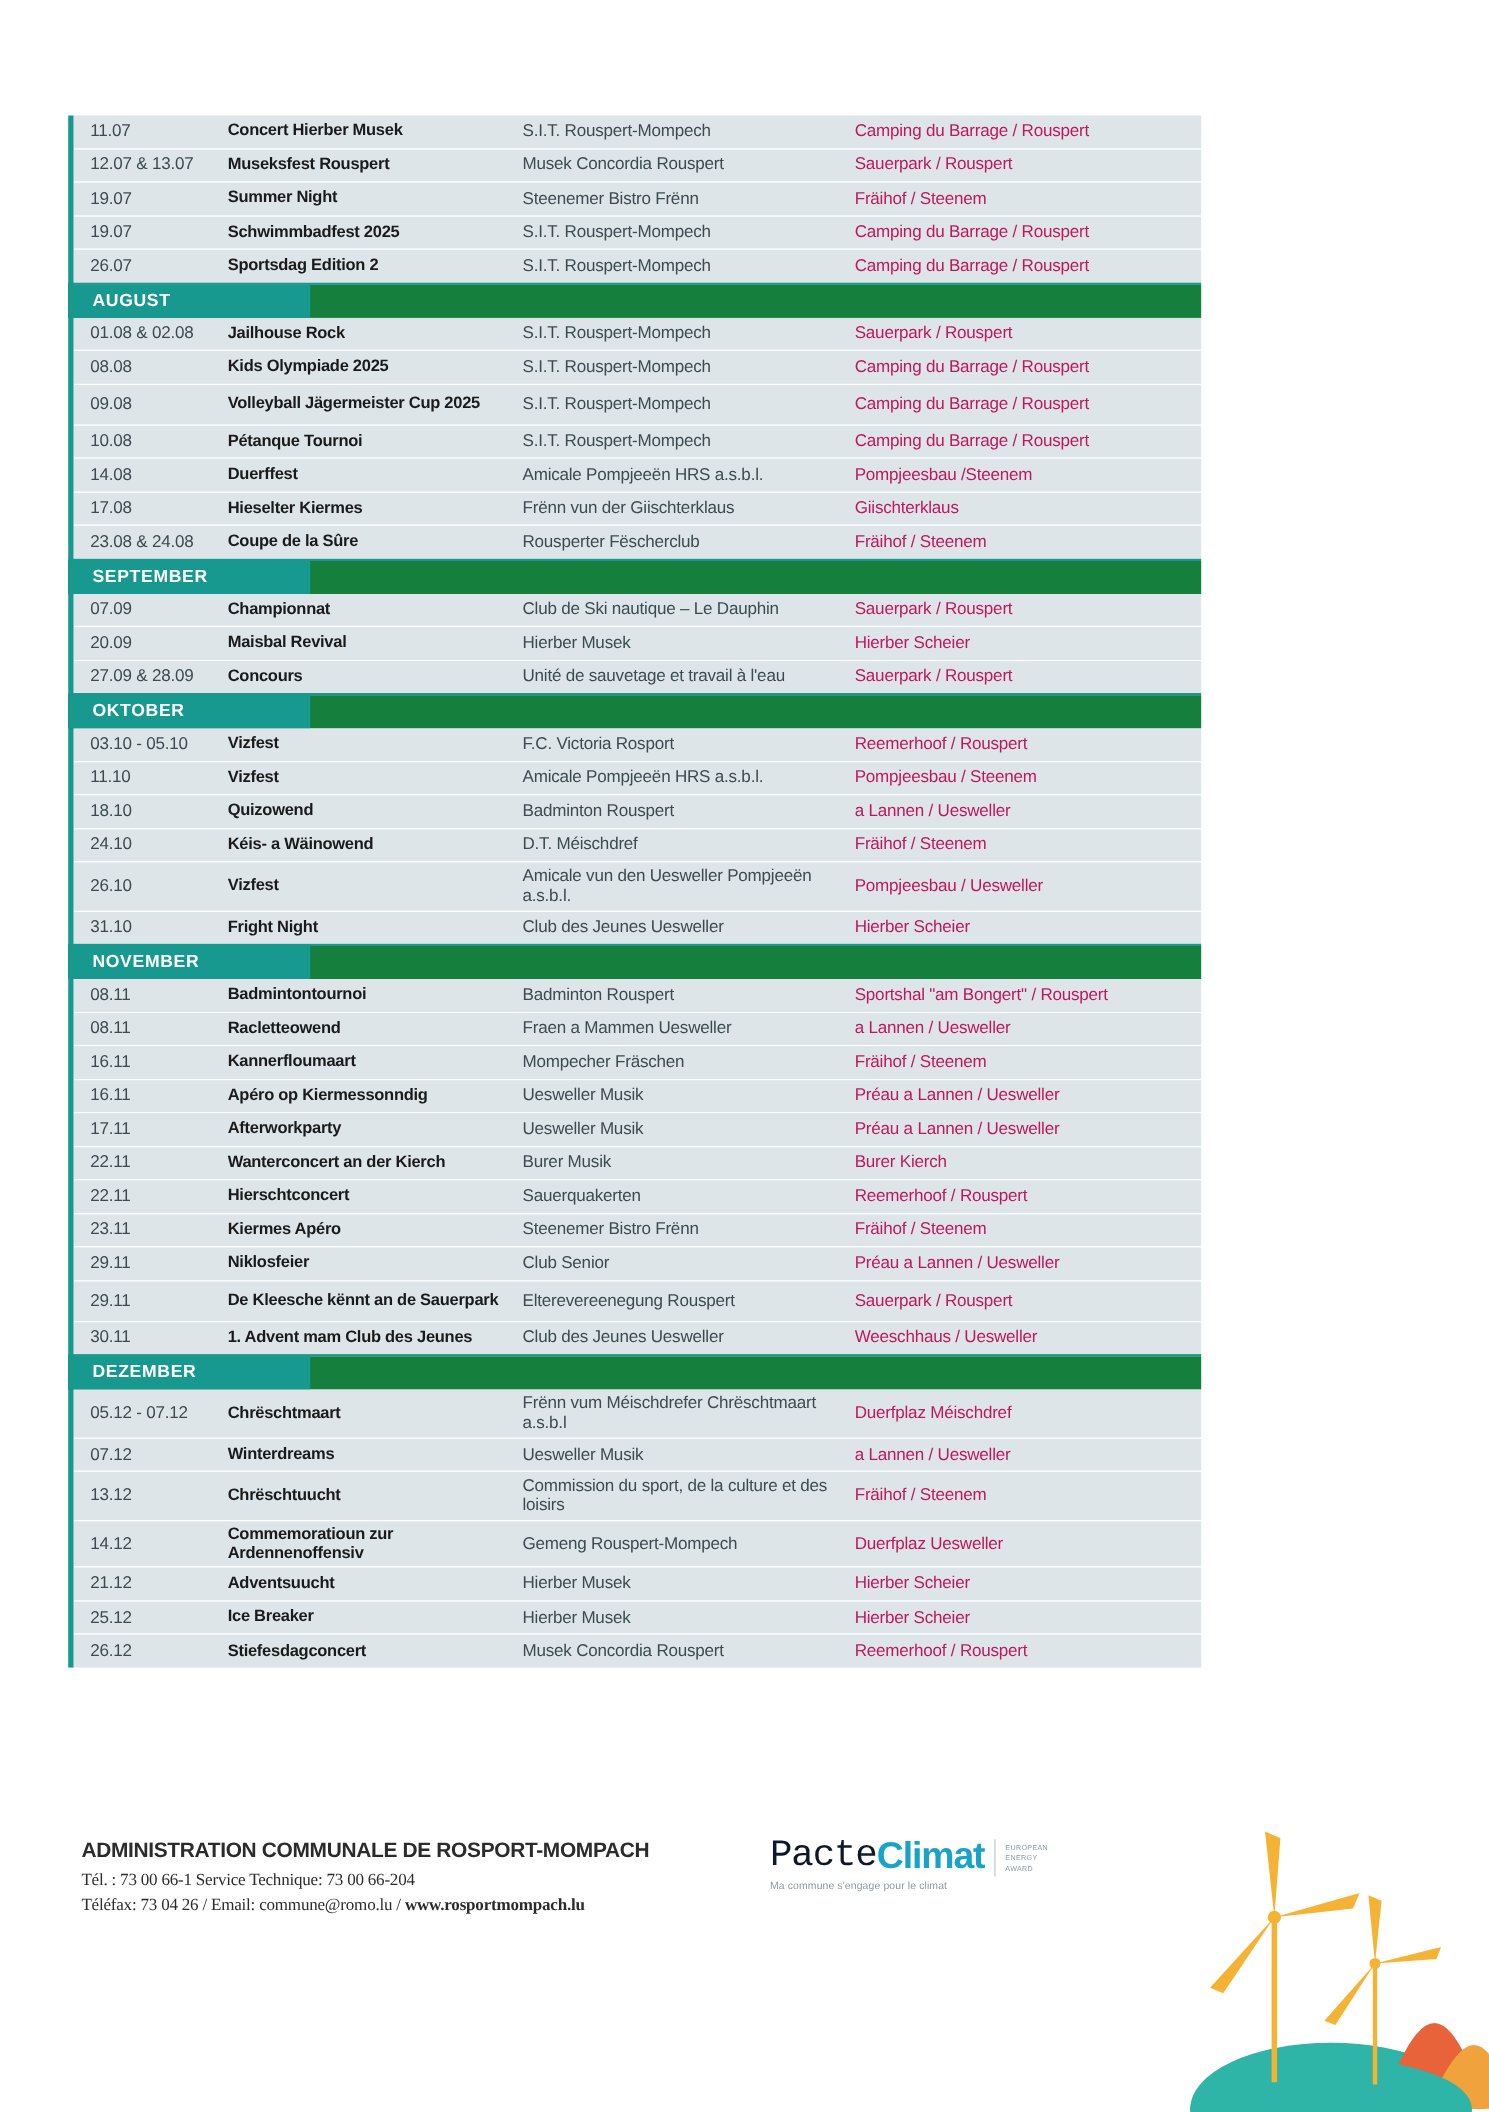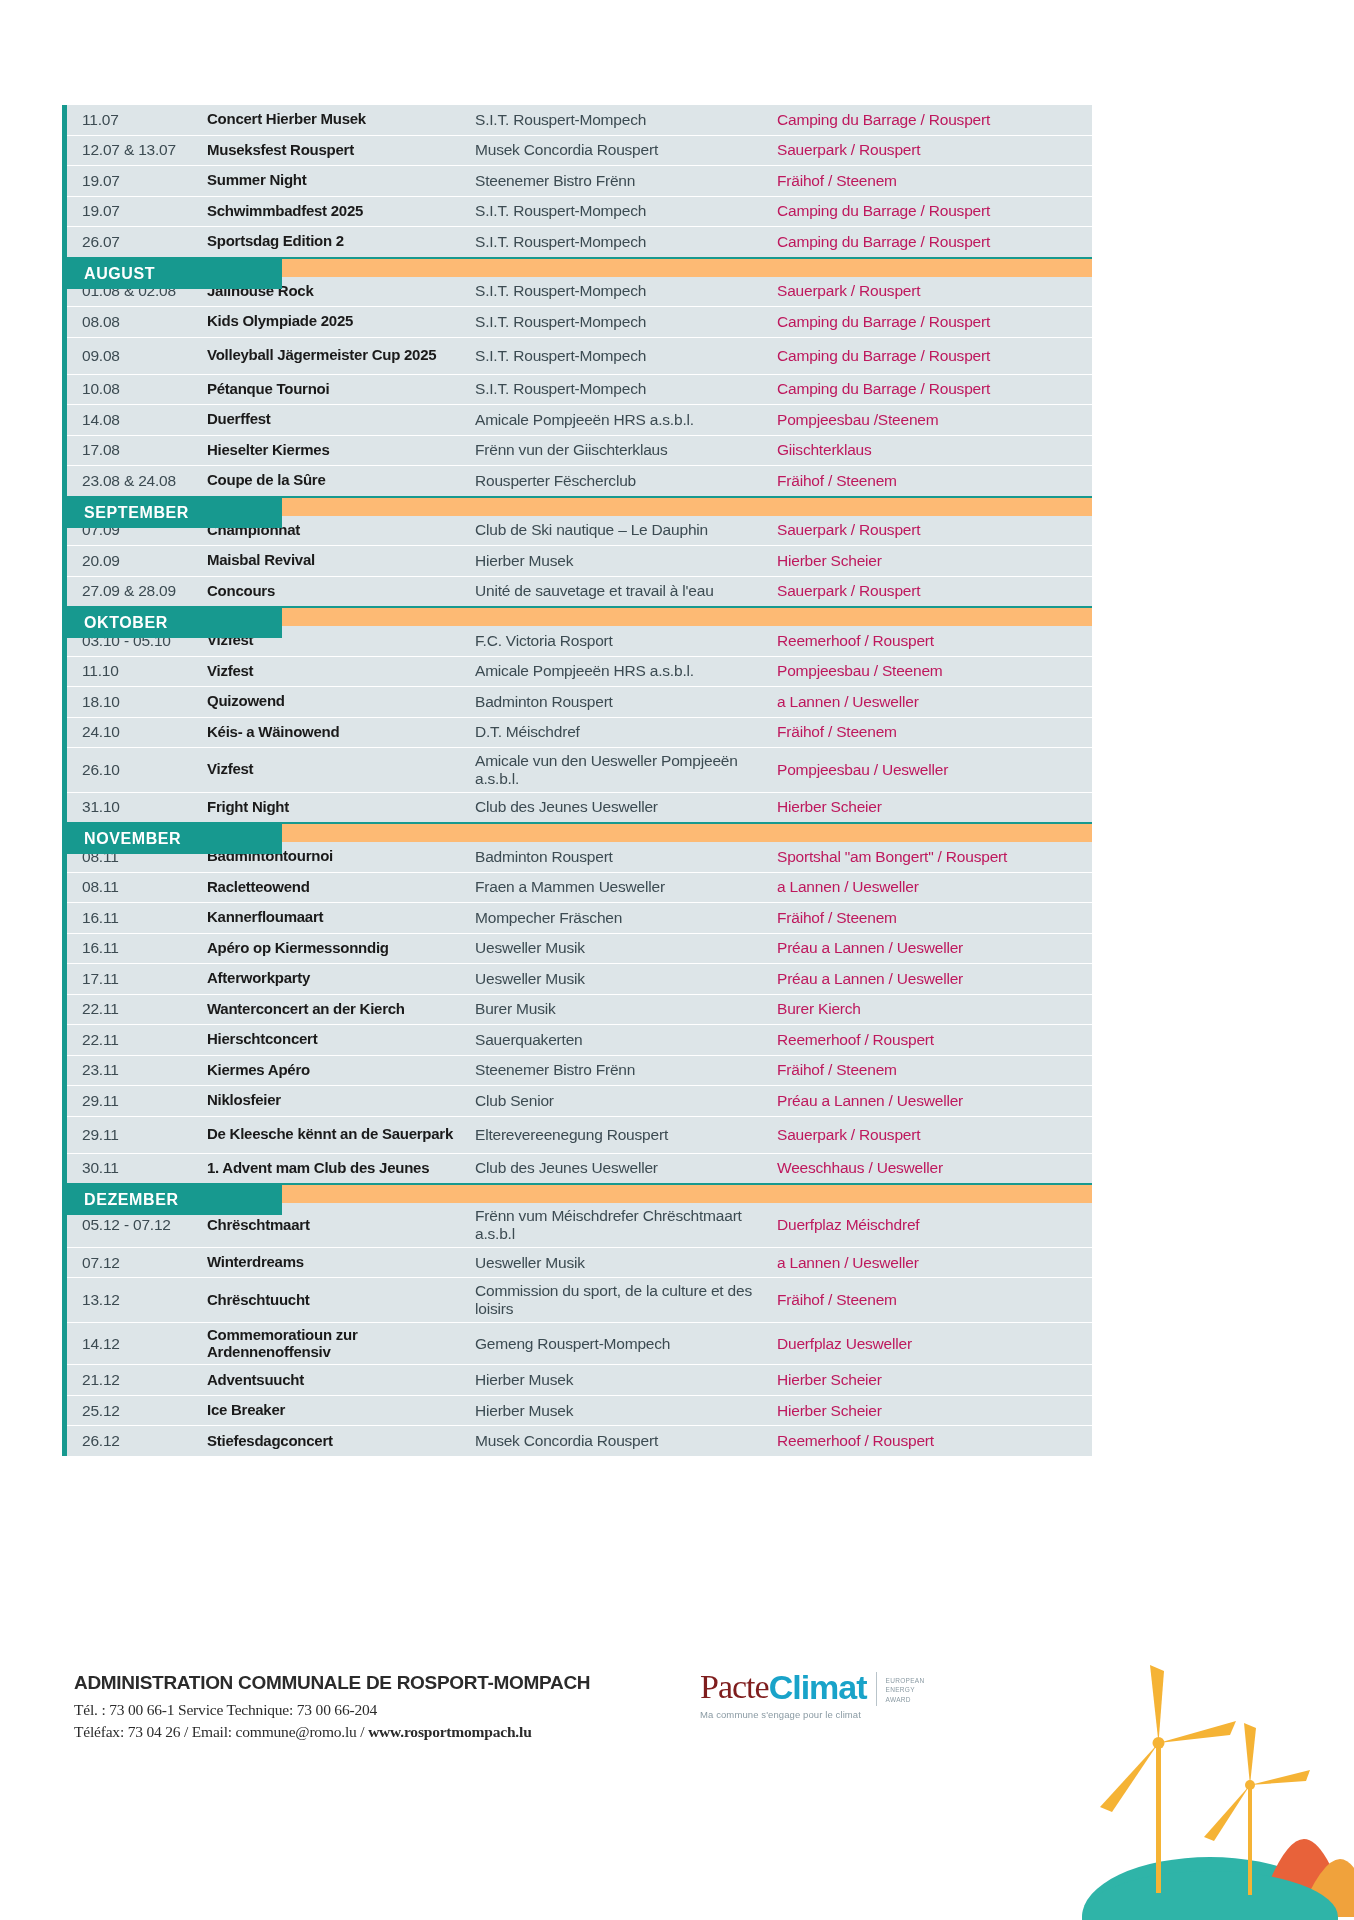--- a/index.html
+++ b/index.html
@@ -67,22 +67,22 @@
     flex: 1;
     font-size: 15.5px;
     color: #be185d;
     line-height: 1.15;
     letter-spacing: -0.2px;
   }
 
   
   .month-band {
     position: relative;
-    background: #fdba74;
-    height: 18px;
+    background: #15803d;
+    height: 30px;
     margin-left: -5px;
   }
   .month-tab {
     position: absolute;
     left: 0;
     top: 0;
     width: 220px;
     height: 30px;
     background: #17998f;
     display: flex;
@@ -123,23 +123,23 @@
   
   .logo {
     position: absolute;
     left: 700px;
     top: 1668px;
     width: 280px;
   }
   .logo-row { display: flex; align-items: flex-start; }
   .logo-pacte {
     font-size: 34px;
-    color: #7f1d1d;
+    color: #0f172a;
     letter-spacing: -1px;
-    font-family: Liberation Serif, serif;
+    font-family: Liberation Mono, monospace;
   }
   .logo-climat {
     font-size: 34px;
     color: #19a3c9;
     font-weight: bold;
     letter-spacing: -1px;
   }
   .logo-div {
     width: 1px;
     height: 34px;

